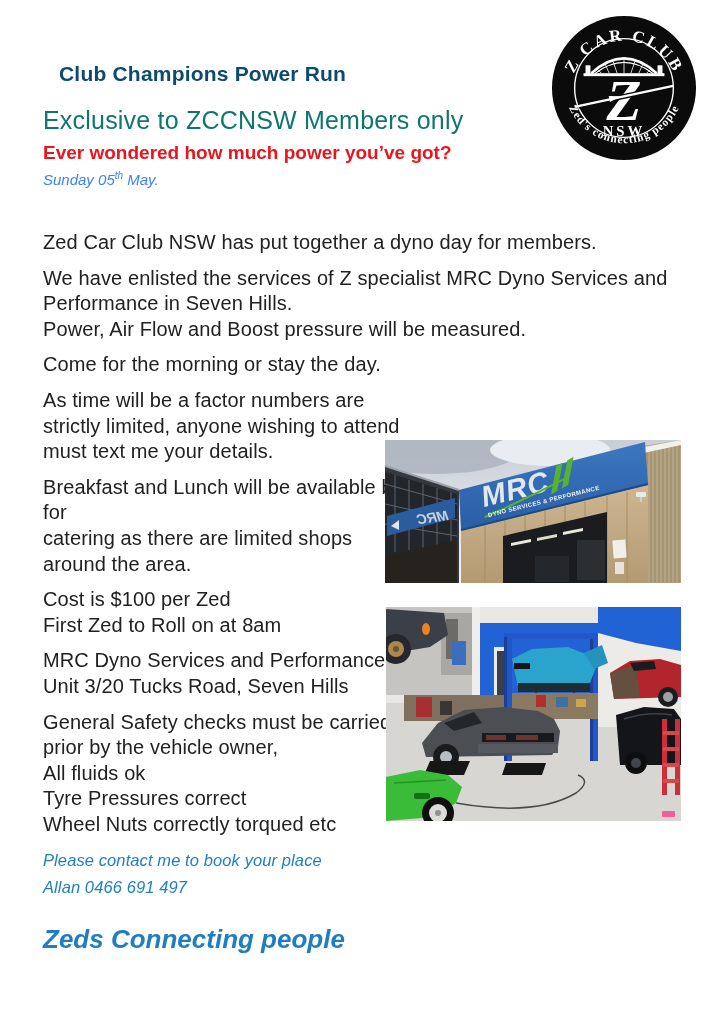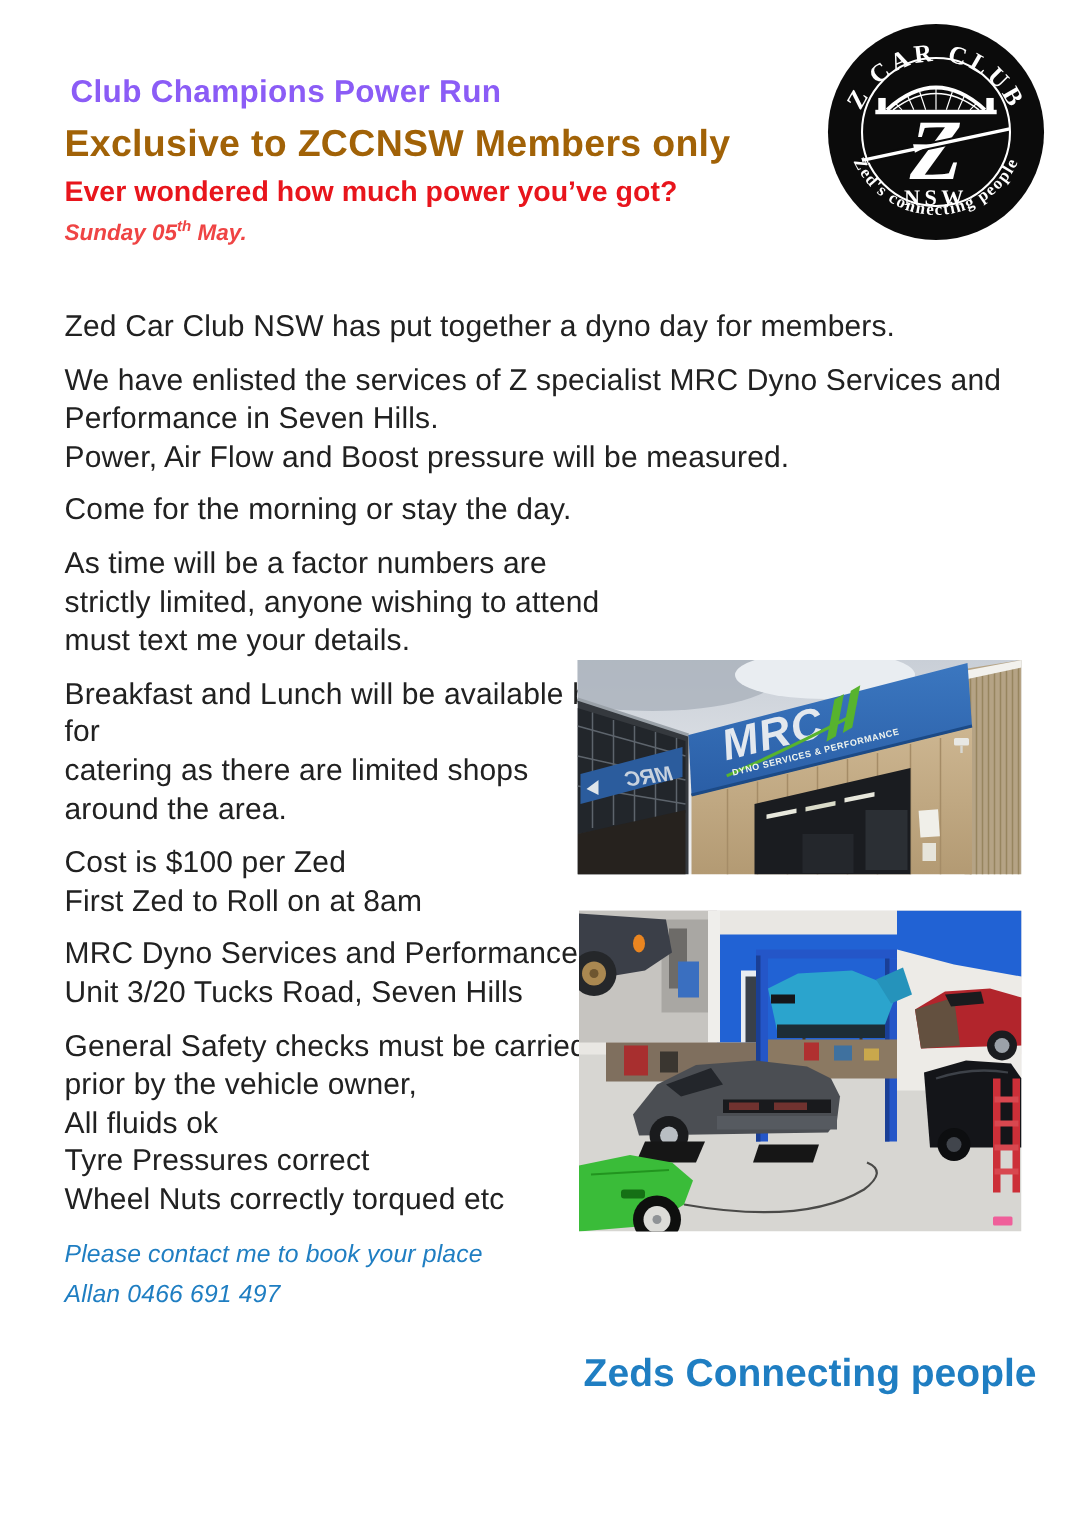--- a/index.html
+++ b/index.html
@@ -2,29 +2,29 @@
 <html><head>
 <meta charset="utf-8">
 <style>
   html,body{margin:0;padding:0;background:#888;}
   .page{
     position:relative;width:724px;height:1024px;margin:0 auto;
     background:#ffffff;font-family:"Liberation Sans",sans-serif;
     overflow:hidden;
   }
   .content{position:absolute;left:43px;top:44px;width:648px;}
-  .h1{font-size:21px;line-height:28px;font-weight:700;color:#8b5cf6;margin:4px;letter-spacing:.2px;}
-  .h2{font-size:25px;line-height:32px;font-weight:700;color:#a16207;margin:3px 0 0;letter-spacing:.2px;}
+  .h1{font-size:21px;line-height:28px;font-weight:700;color:#0c4a6e;margin:16px;letter-spacing:.2px;}
+  .h2{font-size:25px;line-height:32px;font-weight:400;color:#0f766e;margin:3px 0 0;letter-spacing:.2px;}
   .h3{font-size:19px;line-height:25px;font-weight:700;color:#e8151c;margin:4px 0 0;}
-  .date{font-size:15px;line-height:20px;font-weight:700;font-style:italic;color:#ef4444;margin:5px 0 0;}
+  .date{font-size:15px;line-height:20px;font-weight:400;font-style:italic;color:#3b82f6;margin:5px 0 0;}
   .date sup{font-size:10px;line-height:0;}
   .bodytext{margin-top:40px;}
   .para{font-size:20px;line-height:25.6px;color:#212121;margin:0 0 10px;white-space:pre-line;letter-spacing:.1px;}
   .contact{font-size:16.5px;line-height:27px;color:#1f7ec2;margin:0;white-space:pre-line;font-style:italic;}
-  .slogan{margin-top:22px;text-align:right;font-size:26px;line-height:32px;font-weight:600;color:#1f7ec2;font-family:"Liberation Sans",sans-serif;}
+  .slogan{margin-top:22px;text-align:left;font-size:26px;line-height:32px;font-style:italic;font-weight:600;color:#1f7ec2;font-family:"Liberation Sans",sans-serif;}
   .logo{position:absolute;left:550px;top:14px;width:148px;height:148px;}
   .photo{position:absolute;display:block;}
   .photo1{left:385px;top:440px;}
   .photo2{left:386px;top:607px;}
   svg text{user-select:none;}
 </style>
 </head>
 <body>
 
 <div class="page">

